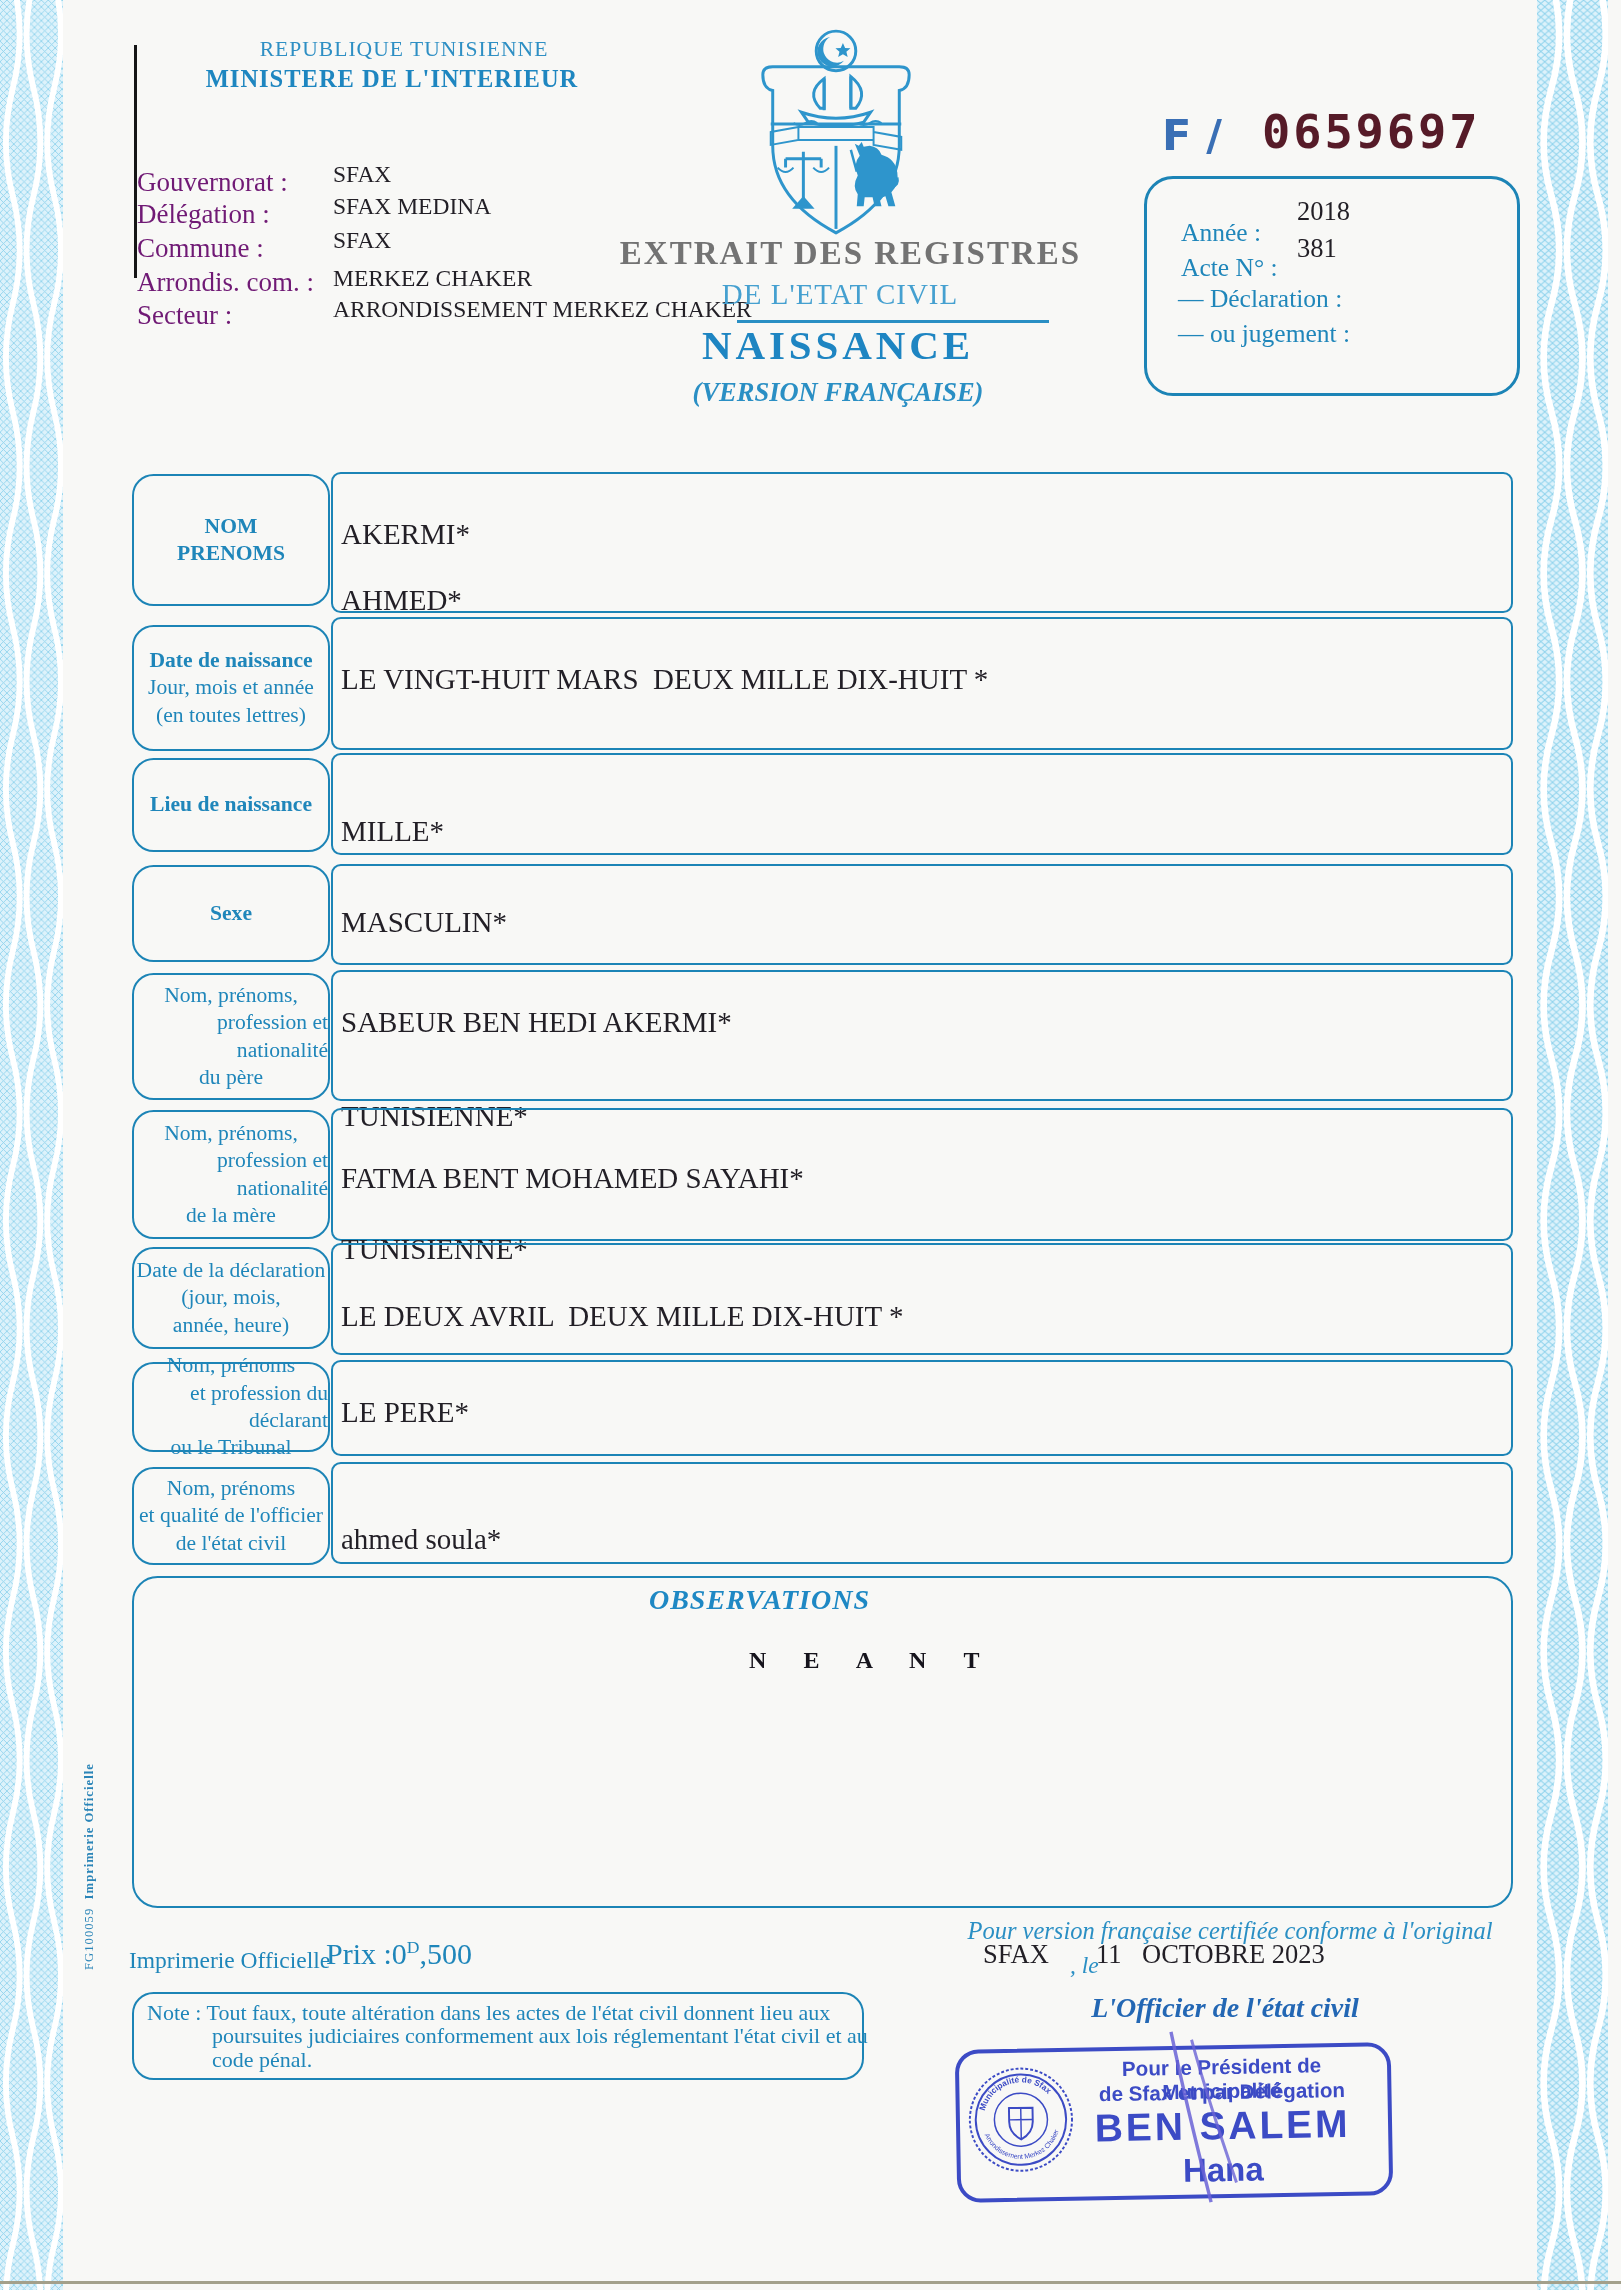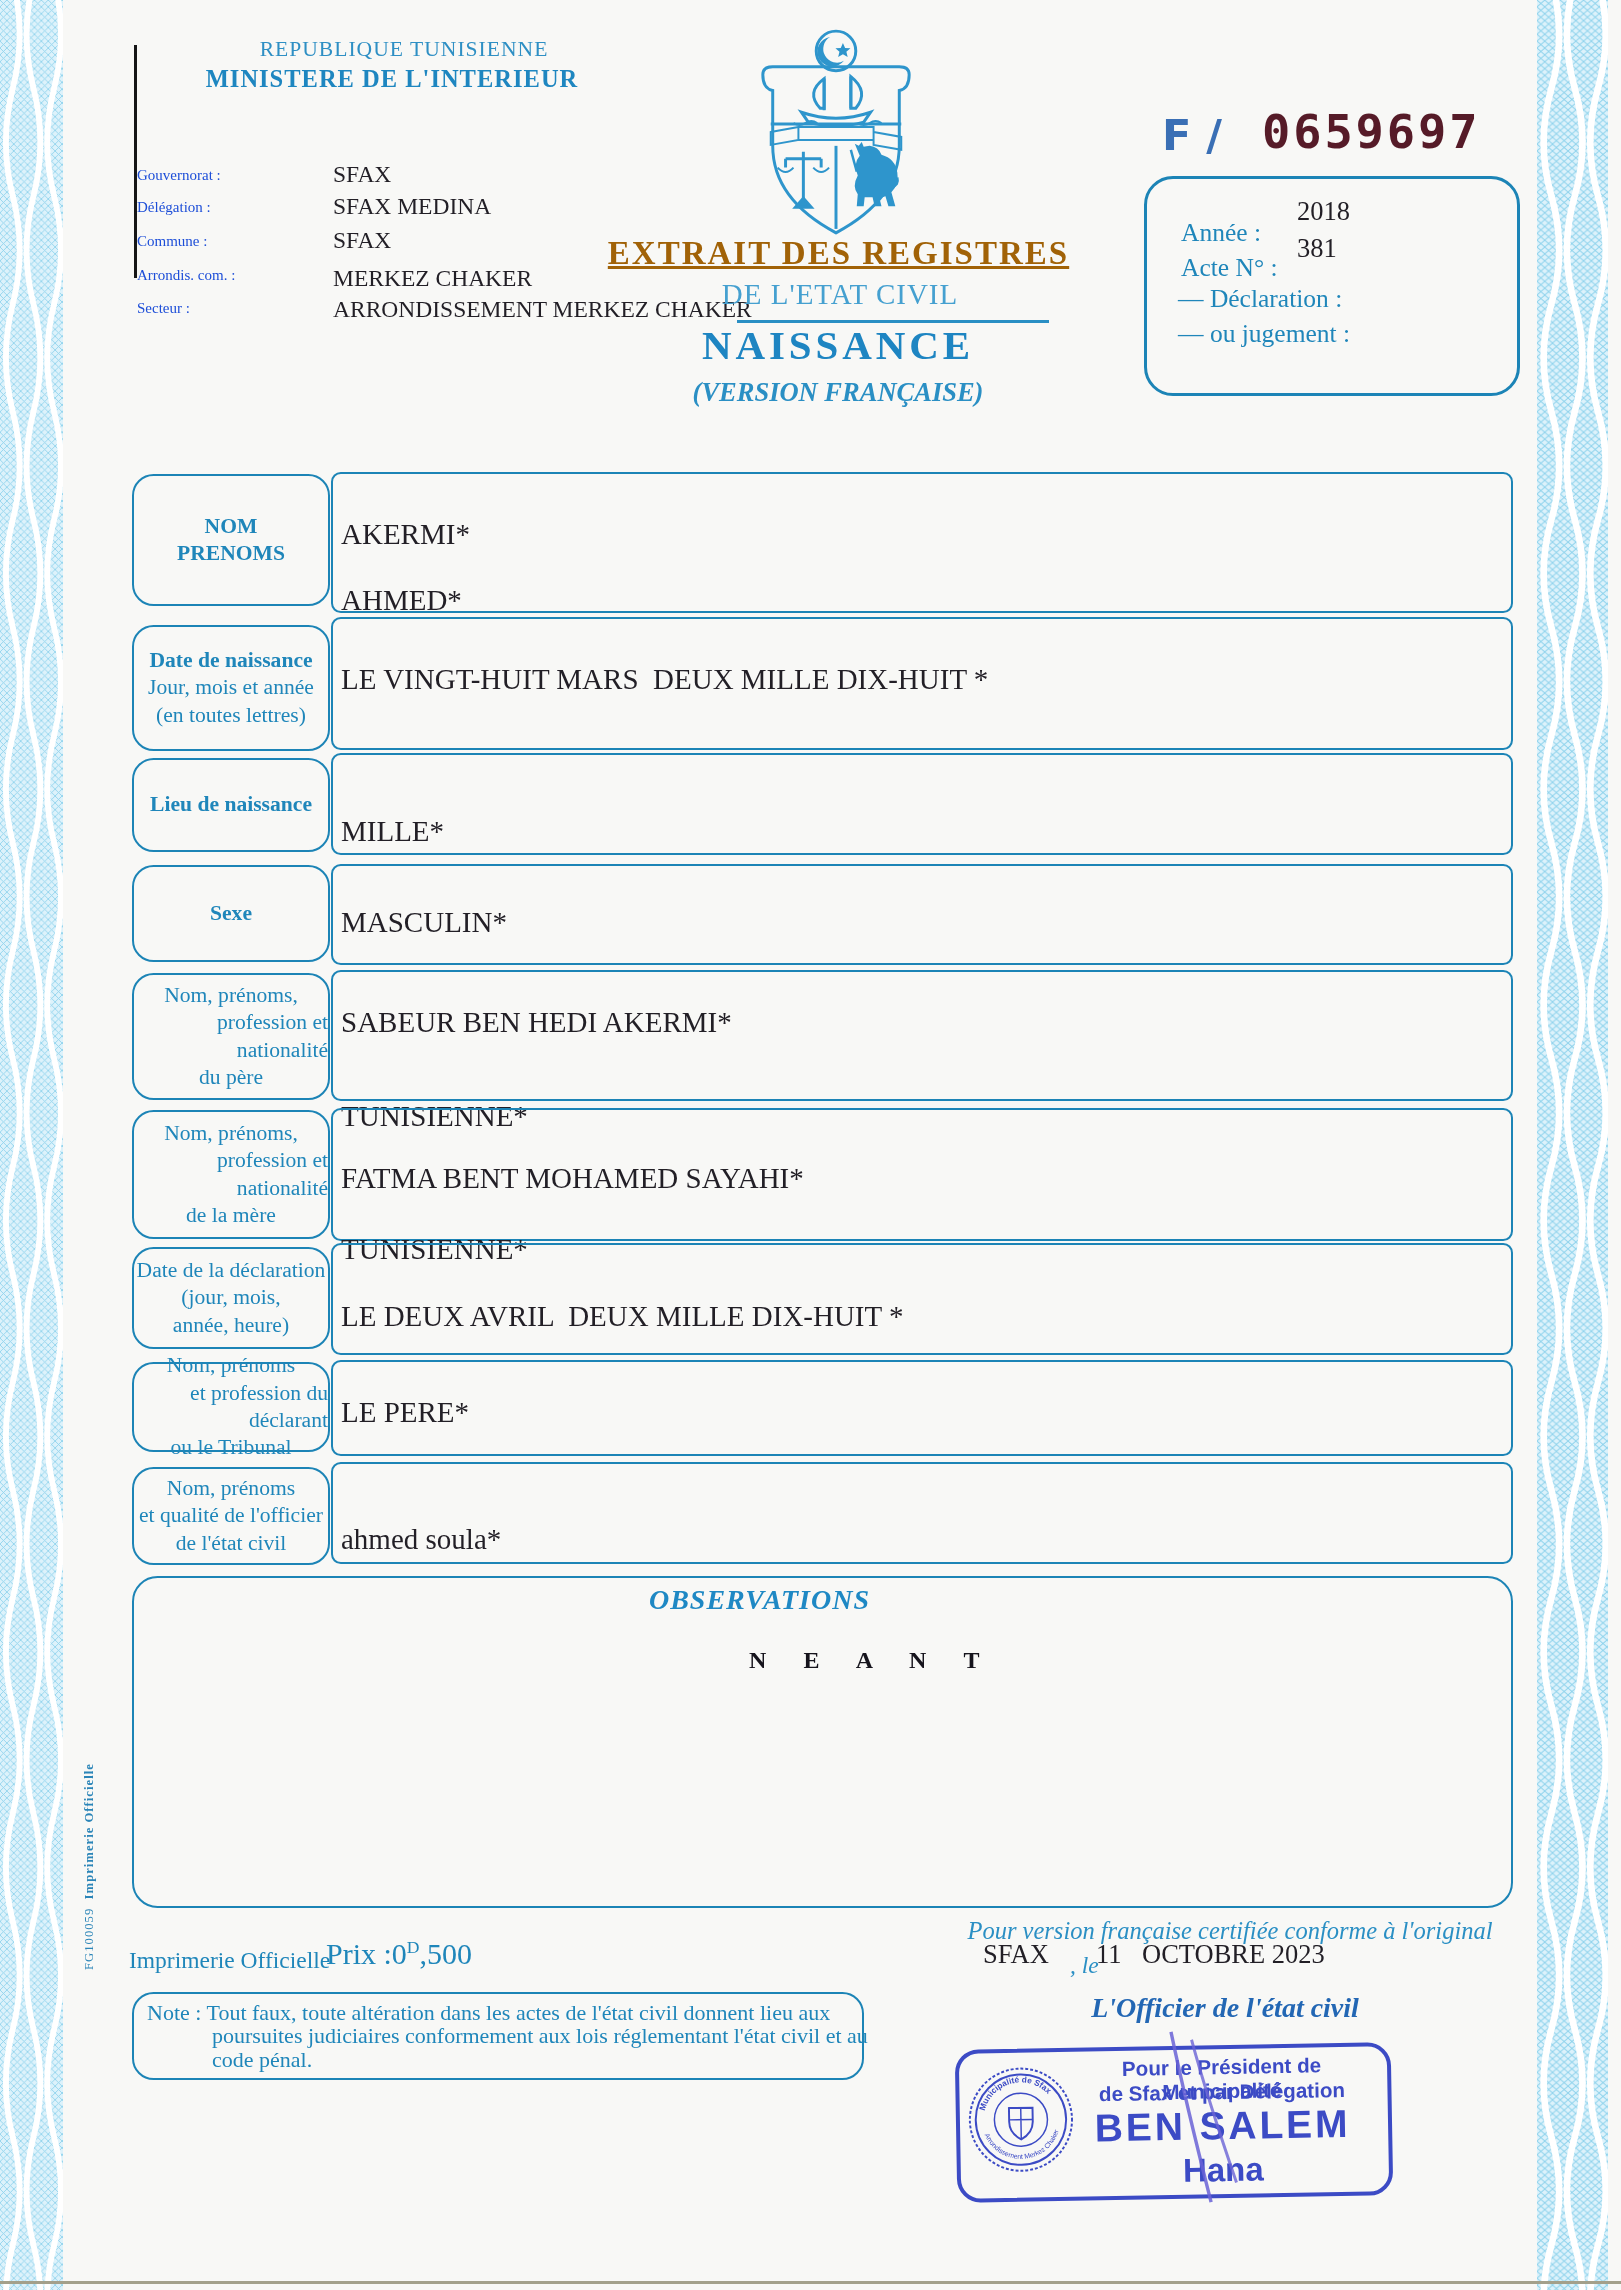--- a/index.html
+++ b/index.html
@@ -10,24 +10,24 @@
   
   .rep{left:159px;top:37px;width:490px;text-align:center;font-size:21.6px;color:#2e8fc4;letter-spacing:1px;}
   .min{left:147px;top:65px;width:490px;text-align:center;font-size:24.5px;font-weight:bold;color:#1e86c0;letter-spacing:1px;}
   .vline{left:134px;top:45px;width:2.9px;height:233px;background:#161616;}
   .serialF{left:1162px;top:110px;font-family:"DejaVu Sans",sans-serif;font-size:43px;font-weight:bold;color:#3a6fb5;}
   .serialN{left:1262px;top:104px;font-family:"DejaVu Sans Mono",monospace;font-size:47px;font-weight:bold;color:#561b28;letter-spacing:2.9px;}
   .actbox{left:1144px;top:176px;width:370px;height:214px;border:3.9px solid #1c84b6;border-radius:29px;}
   .actlab{font-size:25.5px;color:#1f86ba;}
   .actval{font-size:26.5px;color:#221f26;}
   
-  .adm{font-size:15px;color:#1d4ed8;}
+  .adm{font-size:27px;color:#701a75;}
   .admv{font-size:23.5px;color:#221f26;}
   
-  .t1{left:564px;top:235px;width:549px;text-align:center;font-size:33px;font-weight:bold;color:#a16207;letter-spacing:2px;text-decoration:underline;}
+  .t1{left:576px;top:235px;width:549px;text-align:center;font-size:33px;font-weight:bold;color:#737373;letter-spacing:2px;}
   .t2{left:703px;top:278px;width:274px;text-align:center;font-size:29px;color:#45a0d0;letter-spacing:1px;}
   .t2u{left:737px;top:320px;width:312px;height:2.9px;background:#2a8fc4;}
   .t3{left:598px;top:321px;width:480px;text-align:center;font-size:41px;font-weight:bold;color:#1e85c2;letter-spacing:3.9px;}
   .t4{left:598px;top:377px;width:480px;text-align:center;font-size:26.5px;font-weight:bold;font-style:italic;color:#2a8fc4;}
   
   .lbox{left:132px;width:194px;border:2.9px solid #1c84b6;border-radius:21.6px;display:flex;flex-direction:column;
         justify-content:center;align-items:center;text-align:center;}
   .vbox{left:331px;width:1178px;border:2.9px solid #1c84b6;border-radius:9.8px;}
   .ll{font-size:21.6px;line-height:27.4px;color:#1f86ba;text-align:right;}
   .b{font-weight:bold;}

